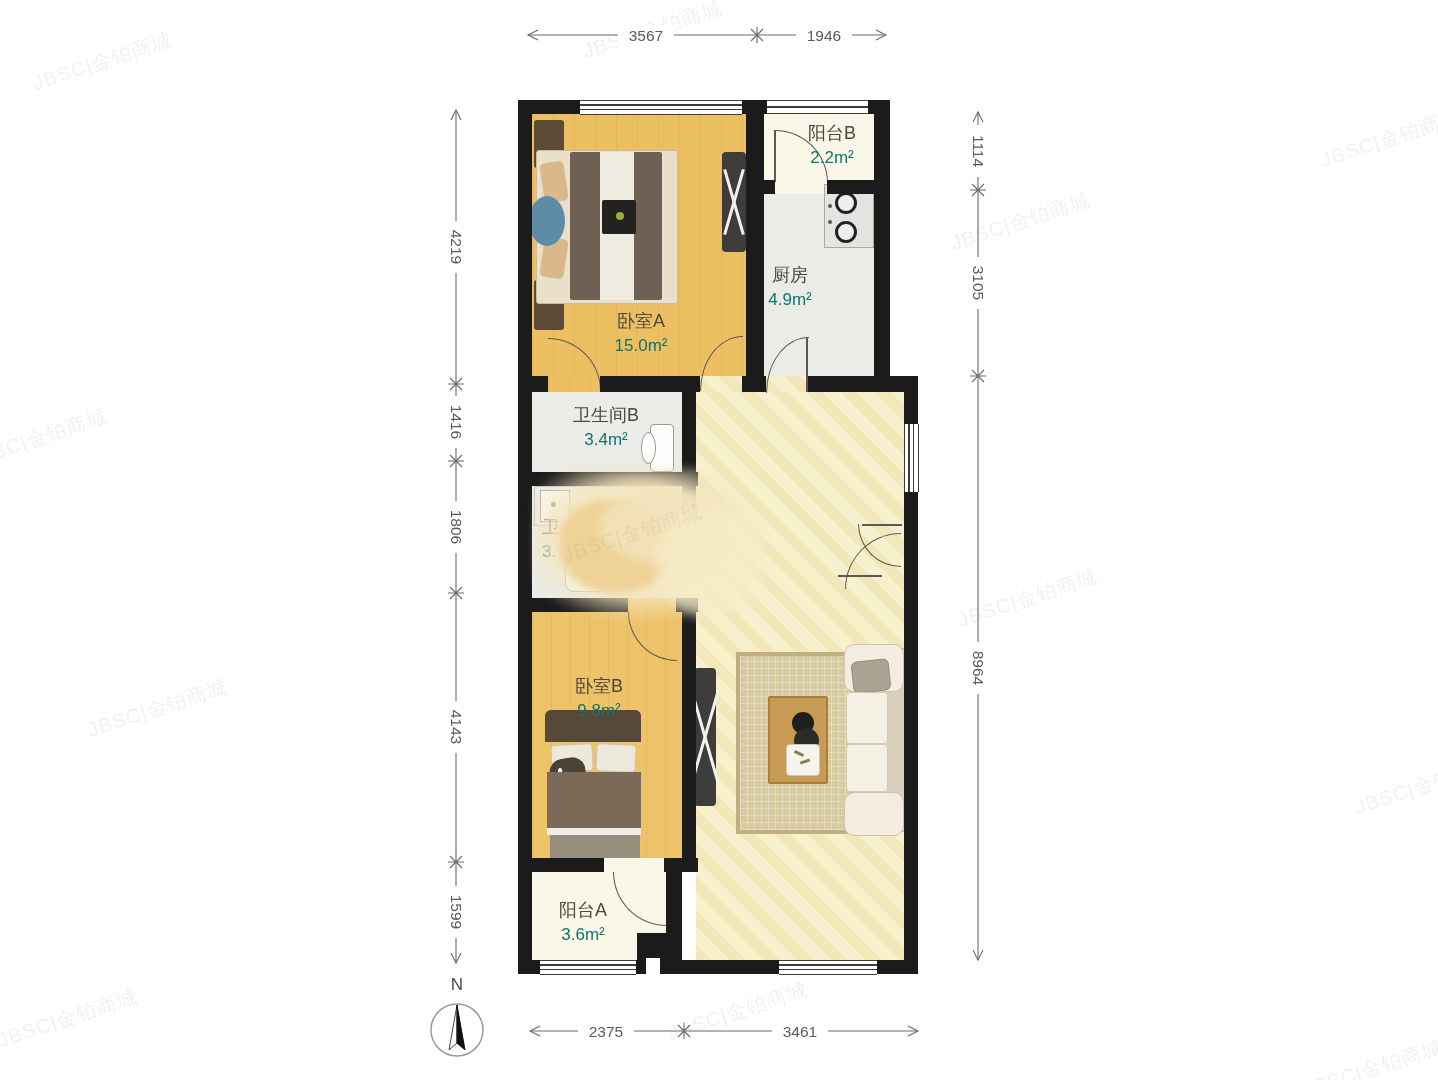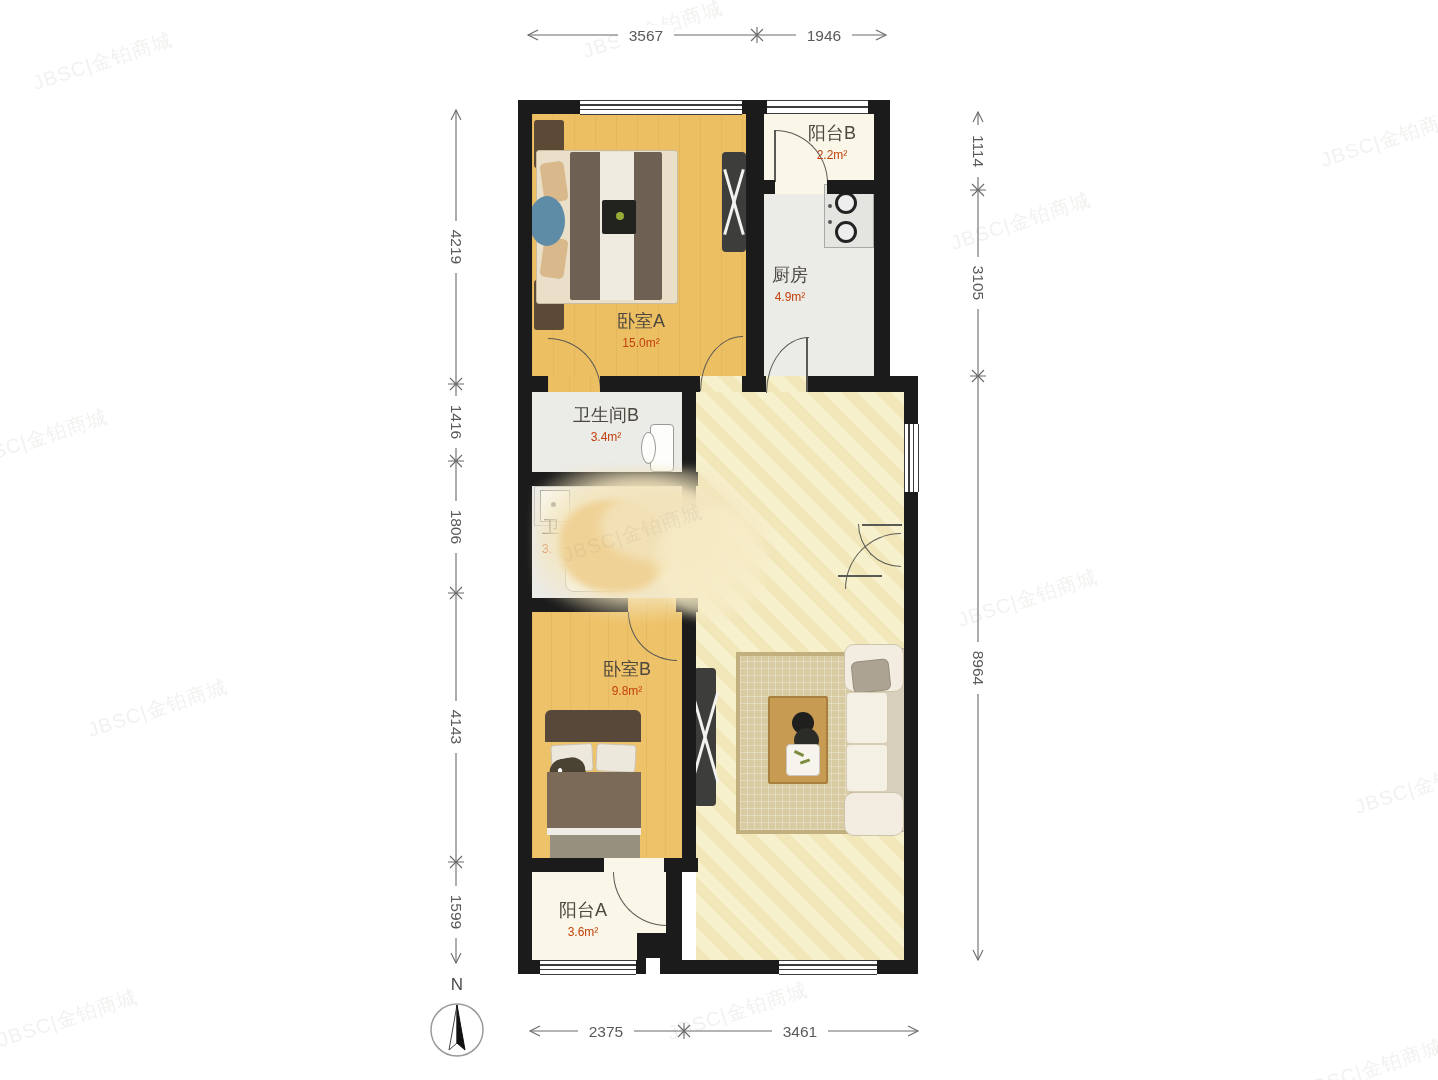--- a/index.html
+++ b/index.html
@@ -10,21 +10,21 @@
   .floor{position:absolute;z-index:1;}
   .wood{background:#edbf63;background-image:repeating-linear-gradient(90deg,rgba(120,70,20,.07) 0 1px,transparent 1px 21px);}
   .woodb{background:#eec268;background-image:repeating-linear-gradient(90deg,rgba(120,70,20,.07) 0 1px,transparent 1px 19px);}
   .gray{background:#ebebe8;}
   .cream{background:#faf7e8;}
   .beige{background:#f6eec6;background-image:repeating-linear-gradient(45deg,rgba(226,206,140,.22) 0 11px,rgba(252,248,228,.25) 11px 24px);}
   .patch{position:absolute;z-index:2;}
   .furn{position:absolute;z-index:3;}
   .lbl{position:absolute;z-index:6;text-align:center;line-height:1.0;white-space:nowrap;}
   .lbl .nm{font-size:18px;font-weight:500;color:#4c473f;}
-  .lbl .ar{font-size:12px;color:#c2410c;margin-top:7px;}
+  .lbl .ar{font-size:17px;color:#0f766e;margin-top:7px;}
   .arc{position:absolute;z-index:5;border:0 solid #5a5a55;}
   .arc.tr{border-top-width:1.5px;border-right-width:1.5px;border-top-right-radius:100% 100%;}
   .arc.tl{border-top-width:1.5px;border-left-width:1.5px;border-top-left-radius:100% 100%;}
   .arc.bl{border-bottom-width:1.5px;border-left-width:1.5px;border-bottom-left-radius:100% 100%;}
   .leaf{position:absolute;background:#5a5a55;z-index:5;}
   .win{position:absolute;z-index:22;border-top:1.5px solid #3c3c3c;border-bottom:1.5px solid #3c3c3c;}
   .winv{position:absolute;z-index:22;border-left:1.5px solid #3c3c3c;border-right:1.5px solid #3c3c3c;}
   .w3{background:linear-gradient(180deg,#fff 0 3.5px,#3c3c3c 3.5px 4.7px,#fff 4.7px 8.3px,#3c3c3c 8.3px 9.5px,#fff 9.5px 13px);}
   .w1{background:linear-gradient(180deg,#fff 0 5.4px,#3c3c3c 5.4px 6.6px,#fff 6.6px 12px);}
   .w3v{background:linear-gradient(90deg,#fff 0 3.5px,#3c3c3c 3.5px 4.7px,#fff 4.7px 8.3px,#3c3c3c 8.3px 9.5px,#fff 9.5px 13px);}
@@ -168,21 +168,21 @@
     <div class="ar">4.9m²</div>
   </div>
   <div class="lbl" style="left:606px;top:406px;transform:translateX(-50%);">
     <div class="nm">卫生间B</div>
     <div class="ar">3.4m²</div>
   </div>
   <div class="lbl" style="left:542px;top:518px;text-align:left;">
     <div class="nm">卫</div>
     <div class="ar">3.</div>
   </div>
-  <div class="lbl" style="left:599px;top:660px;transform:translateX(-50%);margin-left:28px;">
+  <div class="lbl" style="left:599px;top:677px;transform:translateX(-50%);">
     <div class="nm">卧室B</div>
     <div class="ar">9.8m²</div>
   </div>
   <div class="lbl" style="left:583px;top:901px;transform:translateX(-50%);">
     <div class="nm">阳台A</div>
     <div class="ar">3.6m²</div>
   </div>
 
   <div class="smudge" style="left:535px;top:468px;width:235px;height:155px;background:radial-gradient(ellipse at 45% 45%,rgba(243,229,190,.92) 0 45%,rgba(243,229,190,0) 72%);filter:blur(4px);"></div>
   <div class="smudge" style="left:560px;top:500px;width:112px;height:92px;background:#efd194;border-radius:45% 55% 50% 50%;filter:blur(3px);opacity:.95;"></div>

